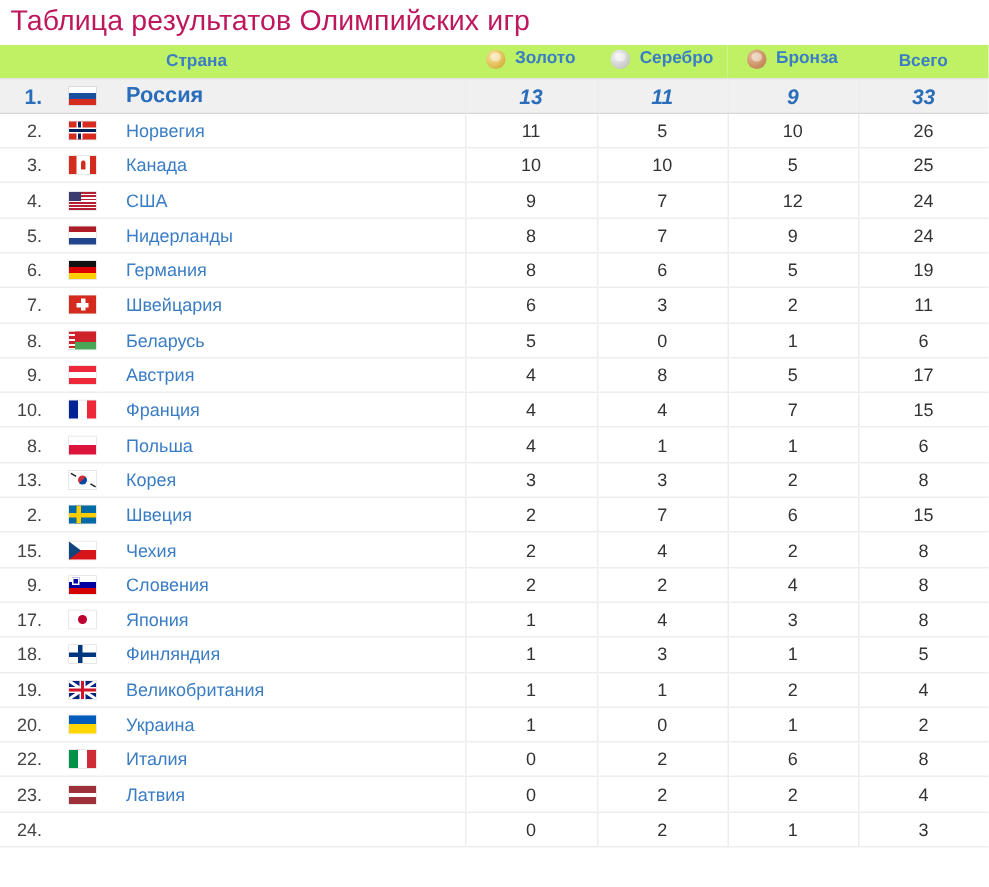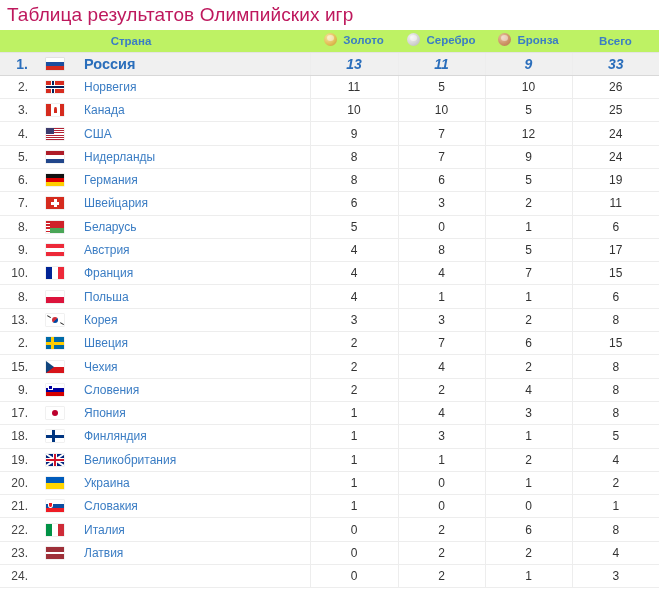--- a/index.html
+++ b/index.html
@@ -559,35 +559,20 @@
               <span class="flag f-ua"></span>
               <span class="cname">Украина</span>
             </div>
           </td>
           <td class="num">1</td>
           <td class="num">0</td>
           <td class="num">1</td>
           <td class="num">2</td>
         </tr>
         <tr>
-          <td class="rank">21.</td>
-          <td class="country">
-            <div class="cwrap">
-              <span class="flag f-sk">
-                <i class="cr"></i>
-              </span>
-              <span class="cname">Словакия</span>
-            </div>
-          </td>
-          <td class="num">1</td>
-          <td class="num">0</td>
-          <td class="num">0</td>
-          <td class="num">1</td>
-        </tr>
-        <tr>
           <td class="rank">22.</td>
           <td class="country">
             <div class="cwrap">
               <span class="flag f-it"></span>
               <span class="cname">Италия</span>
             </div>
           </td>
           <td class="num">0</td>
           <td class="num">2</td>
           <td class="num">6</td>

